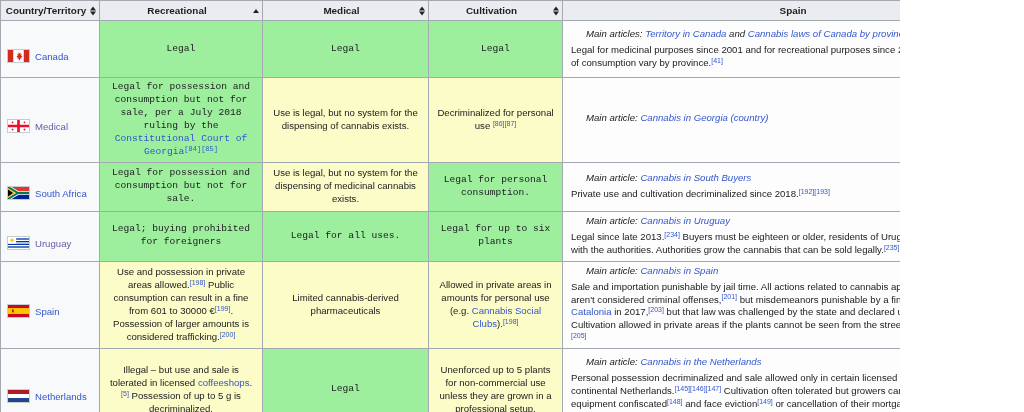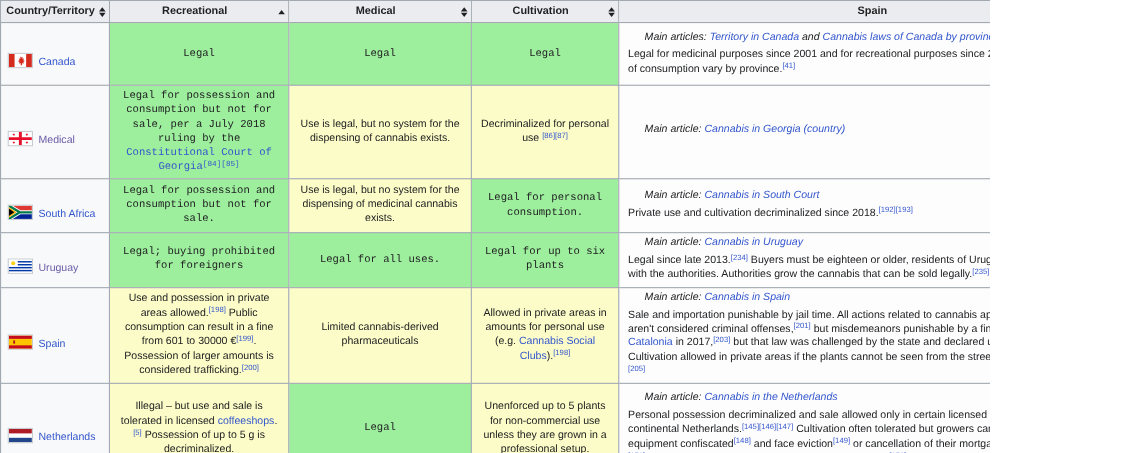--- a/index.html
+++ b/index.html
@@ -163,21 +163,21 @@
                 <rect y="6.5" width="22" height="6.5" fill="#002395"></rect>
                 <path d="M0 0l10.5 6.5H22M0 13l10.5-6.5" fill="none" stroke="#fff" stroke-width="4"></path>
                 <path d="M0 0l10.5 6.5H22M0 13l10.5-6.5" fill="none" stroke="#007a4d" stroke-width="2.2"></path>
                 <path d="M0 1.2L7.4 6.5 0 11.8z" fill="#ffb612"></path>
                 <path d="M0 2.8L5.2 6.5 0 10.2z" fill="#000"></path>
               </svg></span><a class="wlink">South Africa</a></td>
           <td class="status s-green">Legal for possession and consumption but not for sale.</td>
           <td class="status s-yellow">Use is legal, but no system for the dispensing of medicinal cannabis exists.</td>
           <td class="status s-green">Legal for personal consumption.</td>
           <td class="notes">
-            <div class="hatnote">Main article: <a class="wlink">Cannabis in South Court</a></div>
+            <div class="hatnote">Main article: <a class="wlink">Cannabis in South Buyers</a></div>
             <div class="note-body">Private use and cultivation decriminalized since 2018.<sup class="ref">[192][193]</sup></div>
           </td>
         </tr>
         <tr>
           <td class="country"><span class="flag"><svg viewBox="0 0 22 13" width="21" height="12" preserveAspectRatio="none">
                 <rect width="22" height="13" fill="#fff"></rect>
                 <g fill="#0038a8">
                   <rect y="1.44" width="22" height="1.44"></rect>
                   <rect y="4.33" width="22" height="1.44"></rect>
                   <rect y="7.22" width="22" height="1.44"></rect>

